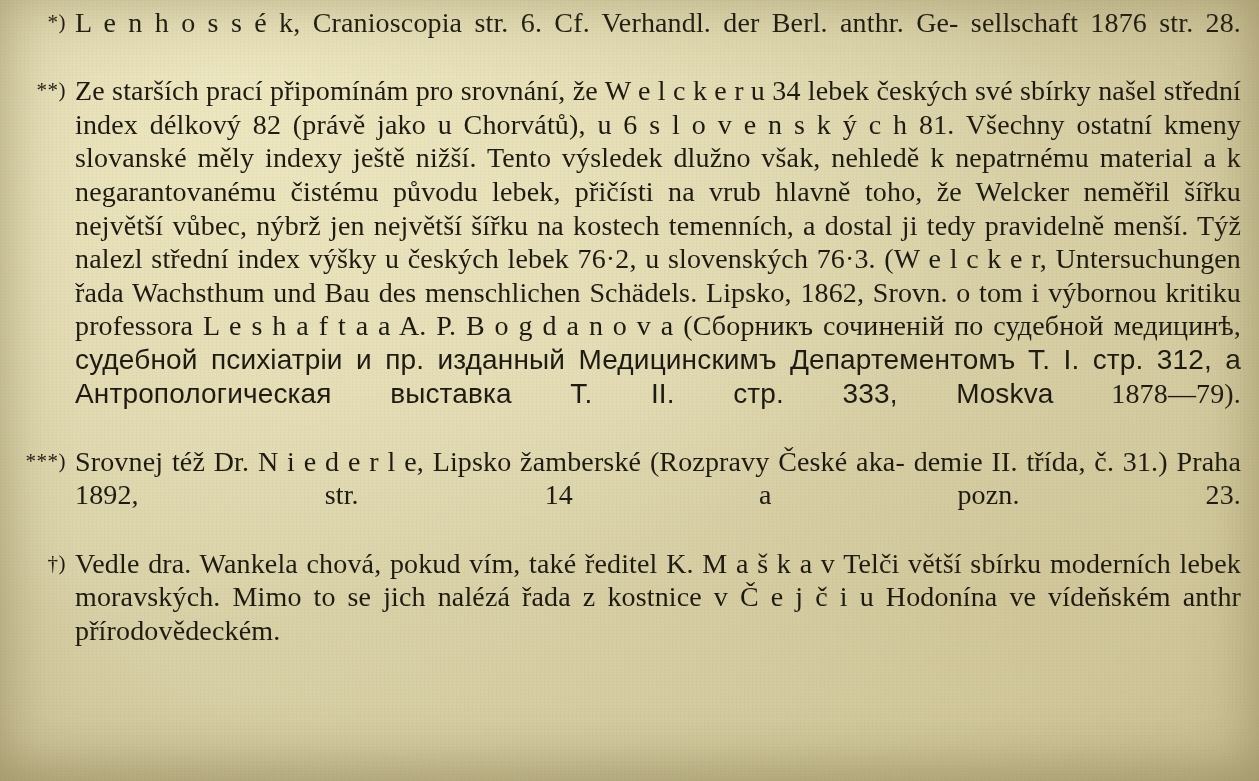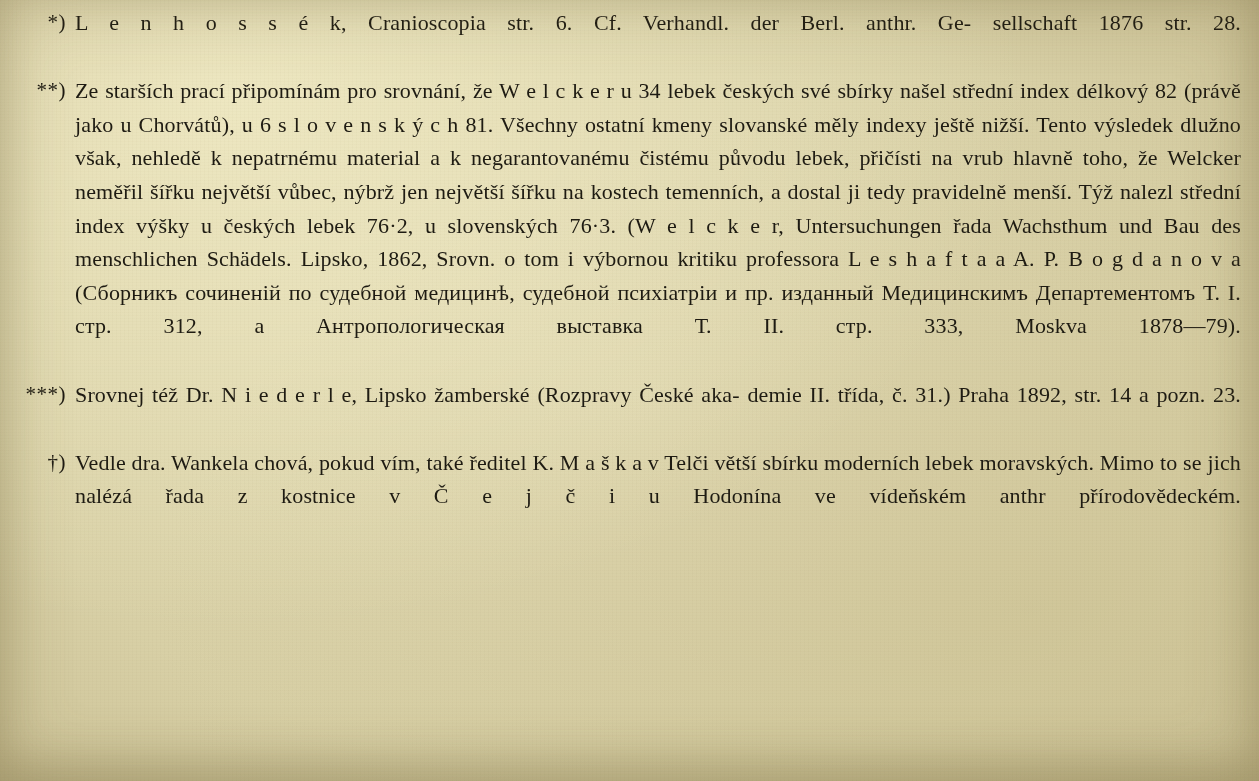--- a/index.html
+++ b/index.html
@@ -42,34 +42,34 @@
     letter-spacing: 0.5px;
     padding-right: 9px;
     white-space: nowrap;
   }
   .m-w1 { width: 52px; }
   .m-w2 { width: 52px; }
   .m-w3 { width: 52px; }
   .m-w4 { width: 52px; }
   .body-text {
     flex: 1 1 auto;
-    font-size: 22px;
+    font-size: 28px;
     line-height: 33.6px;
     text-align: justify;
     text-justify: inter-word;
     hyphens: none;
     letter-spacing: 0.15px;
   }
   .body-text.lastline-left::after {
     content: "";
     display: inline-block;
     width: 100%;
   }
   .cyr {
-    font-family: Liberation Serif, serif;
+    font-family: Liberation Sans, sans-serif;
   }
   
   .grain {
     position: absolute;
     inset: 0;
     pointer-events: none;
     background-image:
       repeating-linear-gradient(0deg, rgba(120,105,60,0.035) 0px, rgba(120,105,60,0.035) 1px, rgba(255,255,255,0) 1px, rgba(255,255,255,0) 3px),
       repeating-linear-gradient(90deg, rgba(120,105,60,0.03) 0px, rgba(120,105,60,0.03) 1px, rgba(255,255,255,0) 1px, rgba(255,255,255,0) 4px);
     opacity: 0.65;

